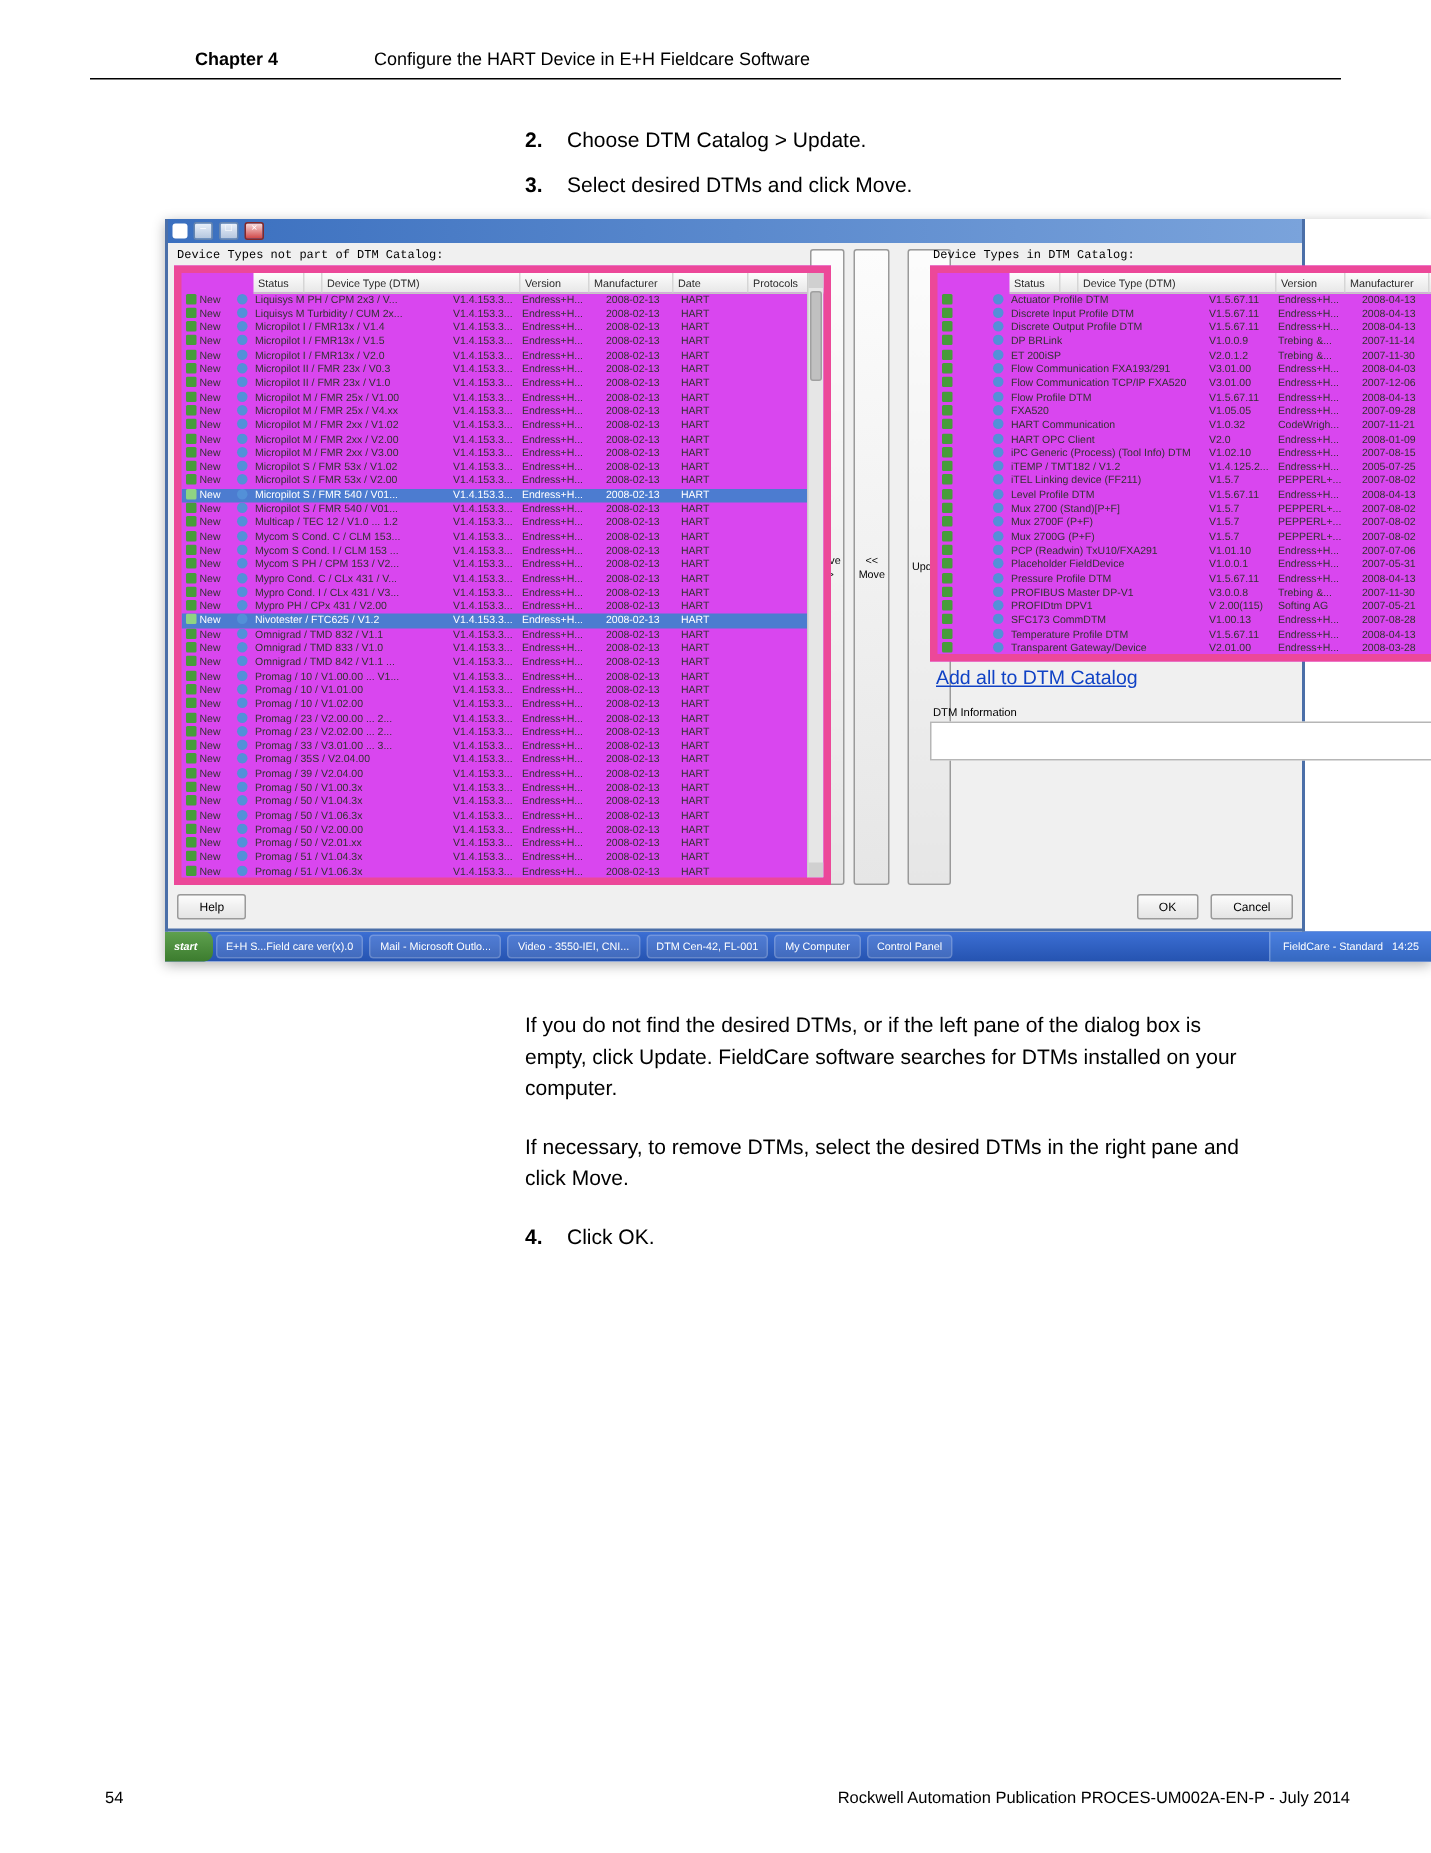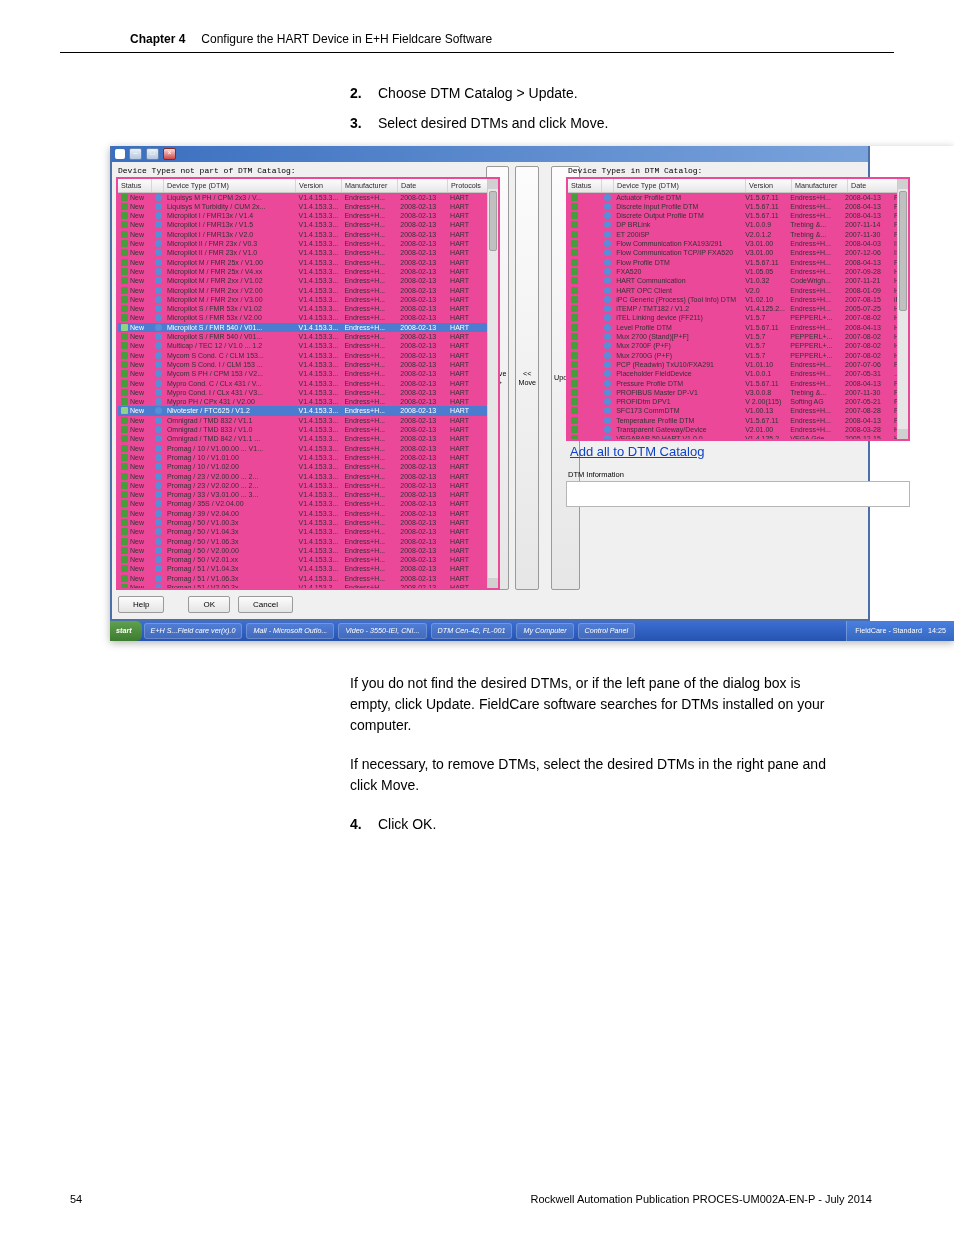--- a/index.html
+++ b/index.html
@@ -23,20 +23,21 @@
       display: flex;
       gap: 16px;
       font-size: 12px;
       font-weight: 500;
     }
     .page-header-chapter {
       font-weight: 700;
     }
     .page-header-title {
       font-weight: 400;
+      margin-left: 48px;
     }
     
     .steps {
       padding: 30px 120px 0 350px;
       font-size: 14px;
       line-height: 1.45;
     }
     .step {
       display: flex;
       gap: 10px;
@@ -100,24 +101,25 @@
       flex-direction: column;
     }
     .pane-title {
       font-size: 8px;
       margin-bottom: 2px;
       padding-left: 2px;
       font-family: Liberation Mono, monospace;
     }
     .grid {
       flex: 1;
-      background: #ec4899;
-      border: 2px solid #ec4899;
+      background: #d946ef;
+      border: 5px solid #ec4899;
       overflow: hidden;
       position: relative;
+      padding-left: 48px;
     }
     .grid-scrollbar {
       position: absolute;
       right: 0; top: 0; bottom: 0;
       width: 11px;
       background: #e6e6e6;
       border-left: 1px solid #ccc;
     }
     .grid-scrollbar::before, .grid-scrollbar::after {
       content: '';
@@ -219,20 +221,21 @@
       margin-bottom: 2px;
       padding-left: 2px;
     }
     .sub-panel-box {
       height: 26px;
       background: #fff;
       border: 1px solid #b6b6b6;
     }
     .dialog-footer {
       display: flex;
+      justify-content: space-between;
       padding: 4px 6px 6px 6px;
       gap: 24px;
     }
     .dialog-footer button {
       font-size: 8px;
       padding: 3px 14px;
       background: linear-gradient(#fcfcfc, #e4e4e4);
       border: 1px solid #9a9a9a;
       border-radius: 2px;
     }
@@ -281,21 +284,21 @@
       padding: 12px 120px 0 350px;
       font-size: 14px;
       line-height: 1.5;
     }
     .body-text p { margin: 0 0 18px 0; }
     
     .page-footer {
       position: absolute;
       bottom: 30px;
       left: 70px;
-      right: 82px;
+      right: 54px;
       display: flex;
       justify-content: space-between;
       font-size: 11px;
     }
     .page-footer .page-num { font-weight: 400; }
     .page-footer .pub { font-weight: 400; color: #000; }
     
     .dialog-outer {
       display: flex;
       flex-direction: column;
@@ -1022,21 +1025,21 @@
         <button>Help</button>
         <div class="footer-right">
           <button>OK</button>
           <button>Cancel</button>
         </div>
       </div>
     </div>
 
     <div class="taskbar">
       <div class="taskbar-start">start</div>
-      <div id="taskbar-items" style="display:flex;font-style:italic;">
+      <div id="taskbar-items" style="display:flex;">
           <div class="taskbar-item">E+H S...Field care ver(x).0</div>
           <div class="taskbar-item">Mail - Microsoft Outlo...</div>
           <div class="taskbar-item">Video - 3550-IEI, CNI...</div>
           <div class="taskbar-item">DTM Cen-42, FL-001</div>
           <div class="taskbar-item">My Computer</div>
           <div class="taskbar-item">Control Panel</div>
         </div>
       <div class="taskbar-spacer"></div>
       <div class="taskbar-tray">
         <span>FieldCare - Standard</span>

